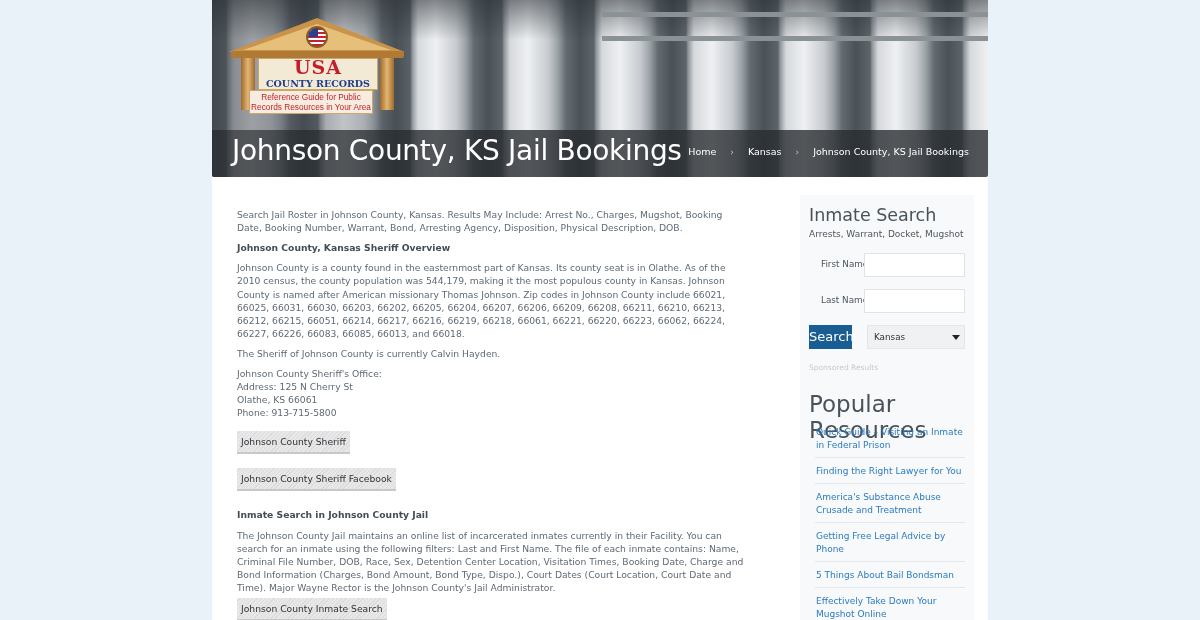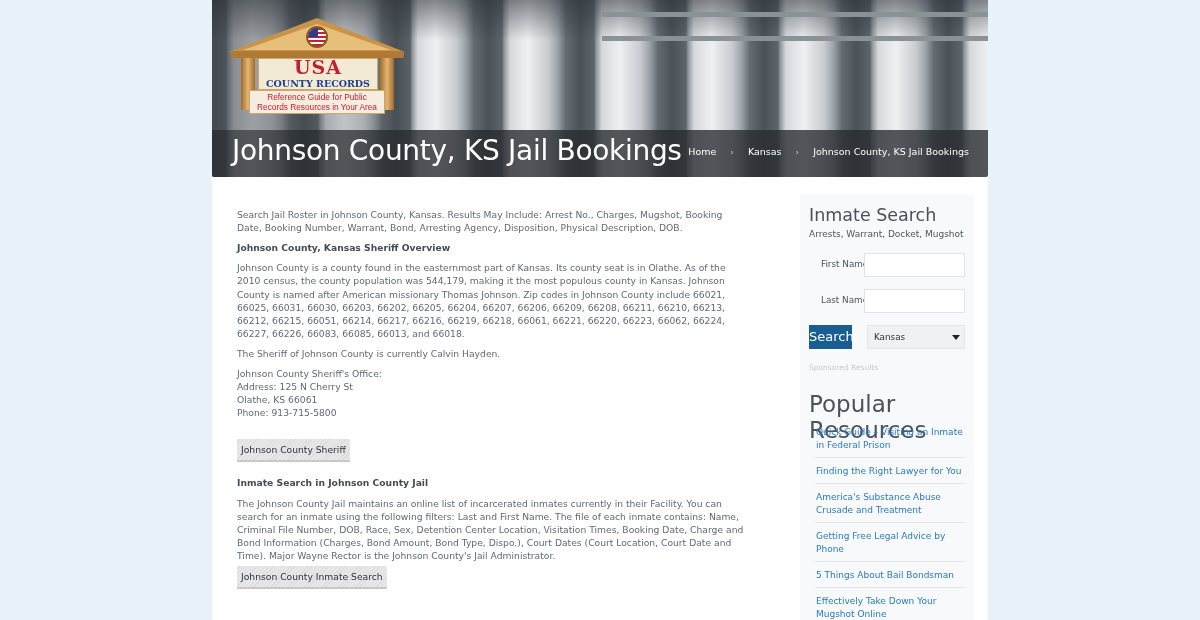--- a/index.html
+++ b/index.html
@@ -75,21 +75,21 @@
   .logo .pillar.l { left: 12px; } .logo .pillar.r { left: 151px; }
   .logo .plate {
     position: absolute; left: 29px; top: 40px; width: 120px; height: 32px;
     background: #f3ead6; border: 1px solid #c9a86a;
   }
   .logo .usa { position: absolute; left: 0; top: -3px; width: 100%; text-align: center;
     font-family: "DejaVu Serif", serif; font-weight: bold; font-size: 19px; color: #c41e2a; letter-spacing: 1px; }
   .logo .cr { position: absolute; left: 0; top: 19px; width: 100%; text-align: center;
     font-family: "DejaVu Serif", serif; font-weight: bold; font-size: 9.5px; color: #1f3d8a; }
   .logo .sub {
-    position: absolute; left: 20px; top: 72px; width: 136px; height: 24px;
+    position: absolute; left: 20px; top: 72px; width: 124px; height: 24px;
     background: #f6ede0; border: 1px solid #c9a86a;
     font-family: "Liberation Sans", sans-serif; font-size: 8.3px; line-height: 10px;
     color: #c41e2a; text-align: center; padding-top: 1px;
   }
 
   
   .content {
     position: absolute; left: 25px; top: 208px; width: 508px;
     font-size: 9.2px; line-height: 13.2px; color: #5f6a75;
   }
@@ -163,27 +163,28 @@
       <span class="sep">›</span>
       <span>Johnson County, KS Jail Bookings</span>
     </nav>
   </div>
 
   <div class="content">
     <p>Search Jail Roster in Johnson County, Kansas. Results May Include: Arrest No., Charges, Mugshot, Booking Date, Booking Number, Warrant, Bond, Arresting Agency, Disposition, Physical Description, DOB.</p>
     <h4>Johnson County, Kansas Sheriff Overview</h4>
     <p>Johnson County is a county found in the easternmost part of Kansas. Its county seat is in Olathe. As of the 2010 census, the county population was 544,179, making it the most populous county in Kansas. Johnson County is named after American missionary Thomas Johnson. Zip codes in Johnson County include 66021, 66025, 66031, 66030, 66203, 66202, 66205, 66204, 66207, 66206, 66209, 66208, 66211, 66210, 66213, 66212, 66215, 66051, 66214, 66217, 66216, 66219, 66218, 66061, 66221, 66220, 66223, 66062, 66224, 66227, 66226, 66083, 66085, 66013, and 66018.</p>
     <p>The Sheriff of Johnson County is currently Calvin Hayden.</p>
-    <p style="margin-bottom:20px">
+    <p style="margin-bottom:12px">
       <span>Johnson County Sheriff's Office:</span><br>
       <span>Address: 125 N Cherry St</span><br>
       <span>Olathe, KS 66061</span><br>
       <span>Phone: 913-715-5800</span>
     </p>
     <div><a class="btn-striped">Johnson County Sheriff</a></div>
+    <div><a class="btn-striped" style="margin-bottom:17px">Johnson County Sheriff Facebook</a></div>
     <h4>Inmate Search in Johnson County Jail</h4>
     <p style="margin-bottom:3px">The Johnson County Jail maintains an online list of incarcerated inmates currently in their Facility. You can search for an inmate using the following filters: Last and First Name. The file of each inmate contains: Name, Criminal File Number, DOB, Race, Sex, Detention Center Location, Visitation Times, Booking Date, Charge and Bond Information (Charges, Bond Amount, Bond Type, Dispo.), Court Dates (Court Location, Court Date and Time). Major Wayne Rector is the Johnson County's Jail Administrator.</p>
     <div><a class="btn-striped" style="margin-bottom:17px">Johnson County Inmate Search</a></div>
 
   </div>
 
   <aside class="sidebar">
     <div class="sb-title">Inmate Search</div>
     <div class="sb-sub">Arrests, Warrant, Docket, Mugshot</div>
 

